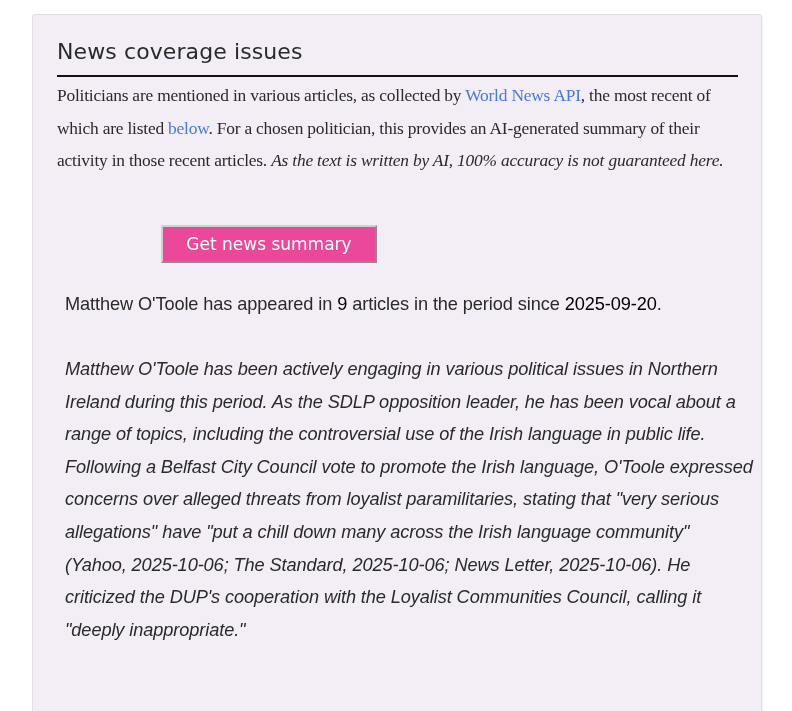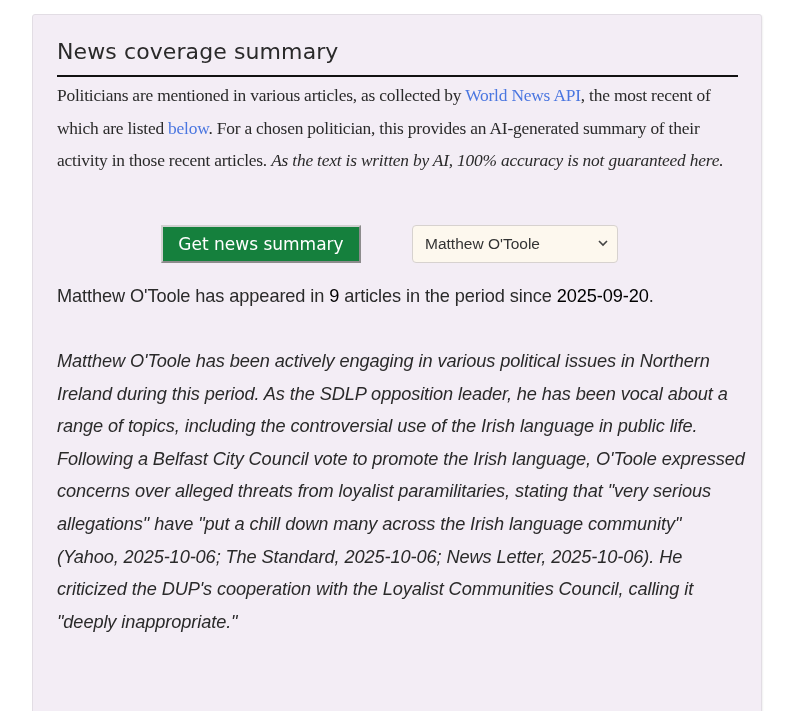--- a/index.html
+++ b/index.html
@@ -19,58 +19,52 @@
     position: absolute; left: 24px; top: 60px; width: 681px; height: 2px; background: #111;
   }
   .intro {
     position: absolute; left: 24px; top: 64px; width: 684px; margin: 0;
     font-family: Liberation Serif, serif; font-size: 17.4px; line-height: 32.6px;
     color: #2a2a2a; letter-spacing: -0.2px;
   }
   .intro a { color: #4a76e0; text-decoration: none; }
   .intro em { font-style: italic; }
   .btn {
-    position: absolute; left: 128px; top: 210px; width: 200px; height: 38px;
-    background: #15803d; color: #fff; border: 2px solid #d0d0d0;
+    position: absolute; left: 128px; top: 210px; width: 216px; height: 38px;
+    background: #ec4899; color: #fff; border: 2px solid #d0d0d0;
     border-bottom-color: #8c8c8c; border-right-color: #8c8c8c;
     font-family: "DejaVu Sans", sans-serif; font-size: 17px; box-sizing: border-box;
     display: flex; align-items: center; justify-content: center; cursor: pointer;
   }
   .select {
     position: absolute; left: 379px; top: 210px; width: 206px; height: 38px;
     background: #fdf8ee; border: 1px solid #d7d2cf; border-radius: 4px; box-sizing: border-box;
     display: flex; align-items: center; padding-left: 12px;
     font-family: "Liberation Sans", sans-serif; font-size: 15.5px; color: #333;
   }
   .select .chev { position: absolute; right: 8px; top: 10px; width: 12px; height: 14px; }
   .body-text {
-    position: absolute; left: 24px; width: 690px; margin: 0;
+    position: absolute; left: 24px; width: 690px; margin: 8px;
     font-family: "Liberation Sans", sans-serif; font-size: 18.2px; line-height: 32.6px;
     color: #2a2a2a; letter-spacing: -0.1px;
   }
   .count { top: 265px; }
   .para1 { top: 330px; font-style: italic; }
   .para2 { top: 656px; }
   .count b { font-weight: normal; color: #000; }
 </style>
 </head>
 <body>
 
 <div class="panel">
-  <h2 class="title">News coverage summary</h2>
+  <h2 class="title">News coverage issues</h2>
   <div class="rule"></div>
 
   <p class="intro"><span>Politicians are mentioned in various articles, as collected by </span><a href="#">World News API</a><span>, the most recent of which are listed </span><a href="#">below</a><span>. For a chosen politician, this provides an AI-generated summary of their activity in those recent articles. </span><em>As the text is written by AI, 100% accuracy is not guaranteed here.</em></p>
 
   <div class="btn">Get news summary</div>
 
-  <div class="select">
-    <span>Matthew O'Toole</span>
-    <svg class="chev" viewBox="0 0 12 14">
-      <path d="M2 5 L6 9 L10 5" fill="none" stroke="#444" stroke-width="1.6"></path>
-    </svg>
-  </div>
 
   <p class="body-text count"><span>Matthew O'Toole has appeared in </span><b>9</b><span> articles in the period since </span><b>2025-09-20</b><span>.</span></p>
 
   <p class="body-text para1">Matthew O'Toole has been actively engaging in various political issues in Northern Ireland during this period. As the SDLP opposition leader, he has been vocal about a range of topics, including the controversial use of the Irish language in public life. Following a Belfast City Council vote to promote the Irish language, O'Toole expressed concerns over alleged threats from loyalist paramilitaries, stating that "very serious allegations" have "put a chill down many across the Irish language community" (Yahoo, 2025-10-06; The Standard, 2025-10-06; News Letter, 2025-10-06). He criticized the DUP's cooperation with the Loyalist Communities Council, calling it "deeply inappropriate."</p>
 
 </div>
 
 </body></html>

